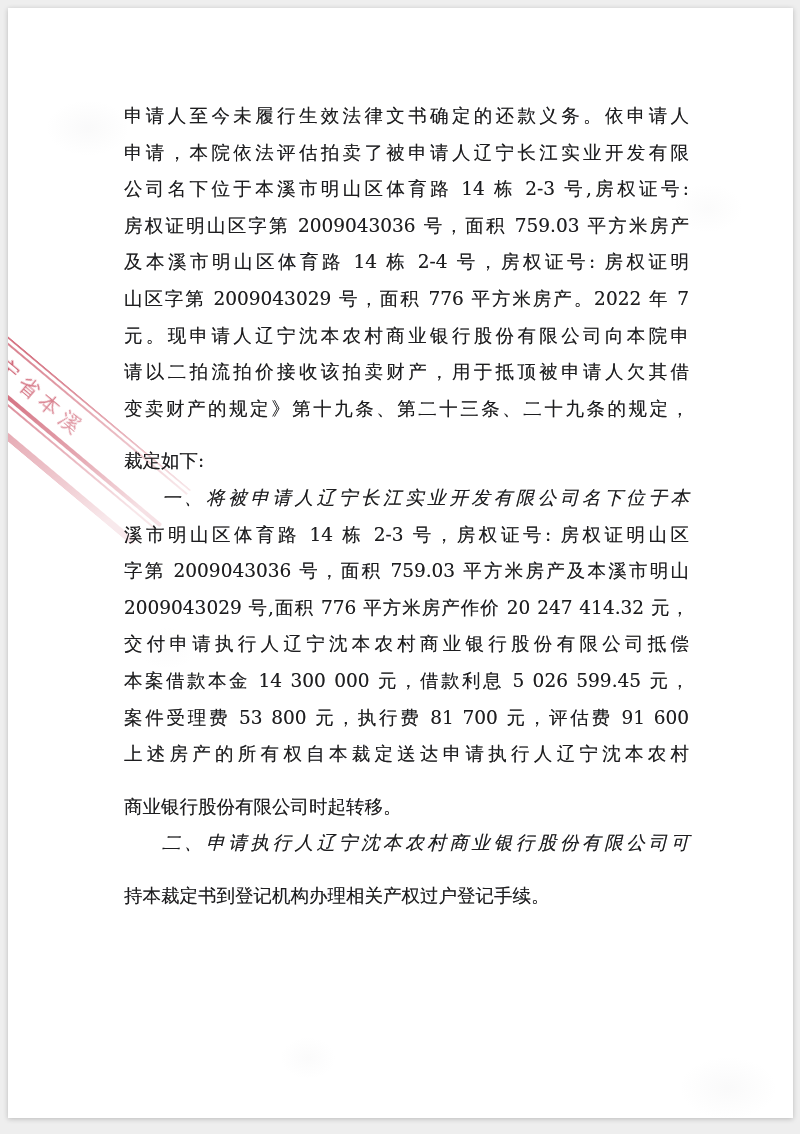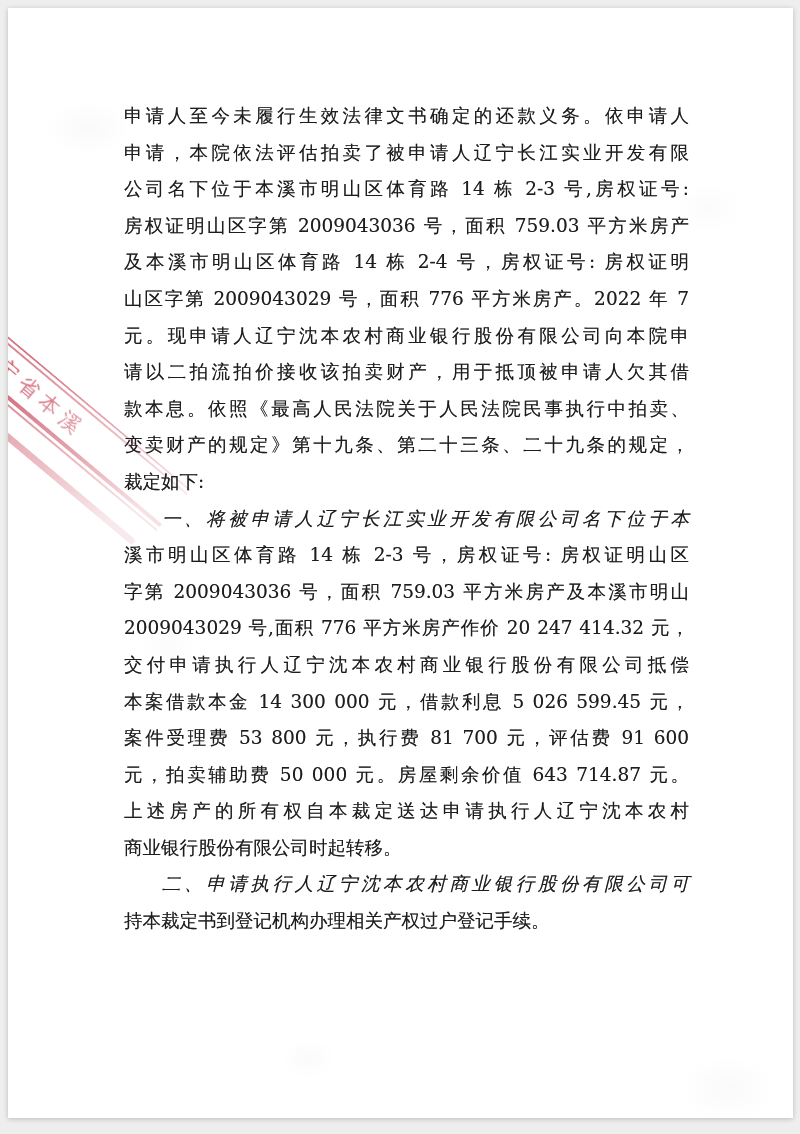--- a/index.html
+++ b/index.html
@@ -48,21 +48,21 @@
   .line {
     height: 36.6px;
     line-height: 36.6px;
     font-size: 18.5px;
     color: var(--text-color, #1d1d1f);
     text-align: justify;
     text-align-last: justify;
     text-shadow: 0 0 0.6px rgba(30,30,30,0.55);
     white-space: normal;
   }
-  .line.short { text-align-last: left; }
+  .line.short { text-align-last: left; margin-top: 16px; }
   .line.indent { text-indent: 38px; font-style: italic; }
 
   
   .stamp {
     position: absolute;
     left: -12px;
     top: 318px;
     width: 255px;
     transform: rotate(40deg);
     transform-origin: 0 0;
@@ -113,31 +113,29 @@
 
     <div class="textblock" id="doc-body">
         <div class="line">申请人至今未履行生效法律文书确定的还款义务。依申请人</div>
         <div class="line">申请，本院依法评估拍卖了被申请人辽宁长江实业开发有限</div>
         <div class="line">公司名下位于本溪市明山区体育路 14 栋 2-3 号,房权证号:</div>
         <div class="line">房权证明山区字第 2009043036 号，面积 759.03 平方米房产</div>
         <div class="line">及本溪市明山区体育路 14 栋 2-4 号，房权证号: 房权证明</div>
         <div class="line">山区字第 2009043029 号，面积 776 平方米房产。2022 年 7</div>
         <div class="line">元。现申请人辽宁沈本农村商业银行股份有限公司向本院申</div>
         <div class="line">请以二拍流拍价接收该拍卖财产，用于抵顶被申请人欠其借</div>
-        <div class="line">款本息。依照《最高人民法院关于人民法院民事执行中拍卖、</div>
         <div class="line">变卖财产的规定》第十九条、第二十三条、二十九条的规定，</div>
         <div class="line short">裁定如下:</div>
         <div class="line indent">一、将被申请人辽宁长江实业开发有限公司名下位于本</div>
         <div class="line">溪市明山区体育路 14 栋 2-3 号，房权证号: 房权证明山区</div>
         <div class="line">字第 2009043036 号，面积 759.03 平方米房产及本溪市明山</div>
         <div class="line">2009043029 号,面积 776 平方米房产作价 20 247 414.32 元，</div>
         <div class="line">交付申请执行人辽宁沈本农村商业银行股份有限公司抵偿</div>
         <div class="line">本案借款本金 14 300 000 元，借款利息 5 026 599.45 元，</div>
         <div class="line">案件受理费 53 800 元，执行费 81 700 元，评估费 91 600</div>
-        <div class="line">元，拍卖辅助费 50 000 元。房屋剩余价值 643 714.87 元。</div>
         <div class="line">上述房产的所有权自本裁定送达申请执行人辽宁沈本农村</div>
         <div class="line short">商业银行股份有限公司时起转移。</div>
         <div class="line indent">二、申请执行人辽宁沈本农村商业银行股份有限公司可</div>
         <div class="line short">持本裁定书到登记机构办理相关产权过户登记手续。</div>
       </div>
 
   </div>
 </div>
 
 </body></html>

